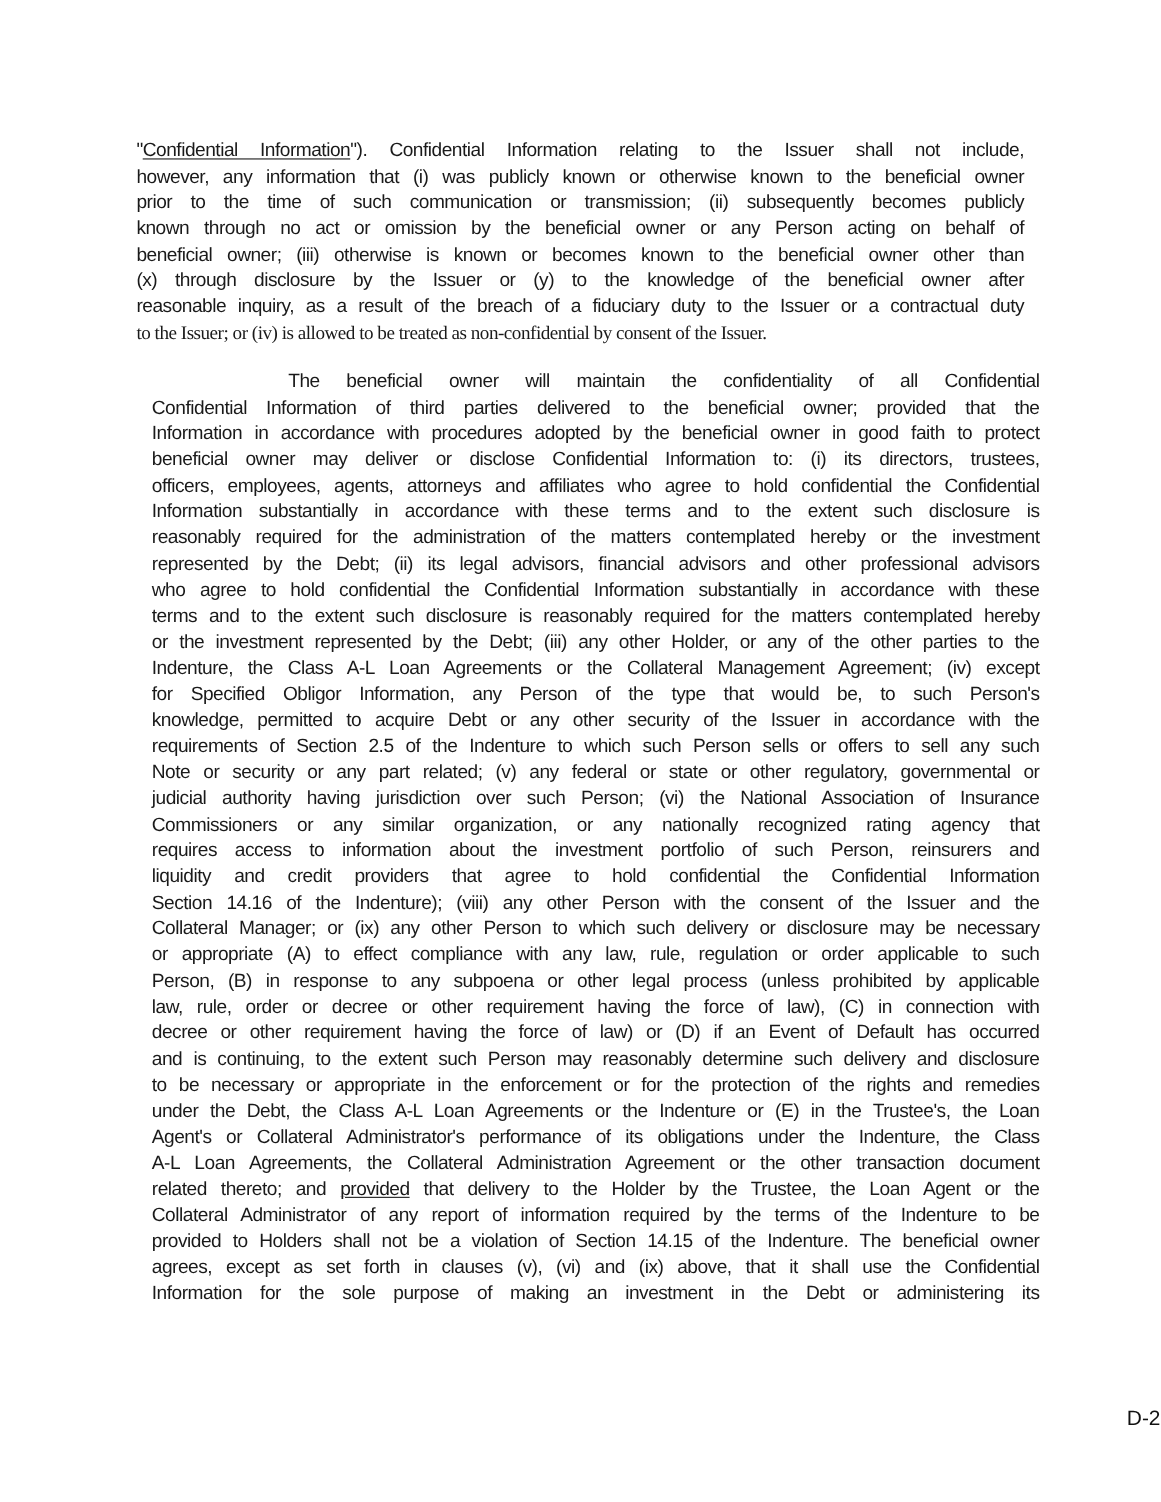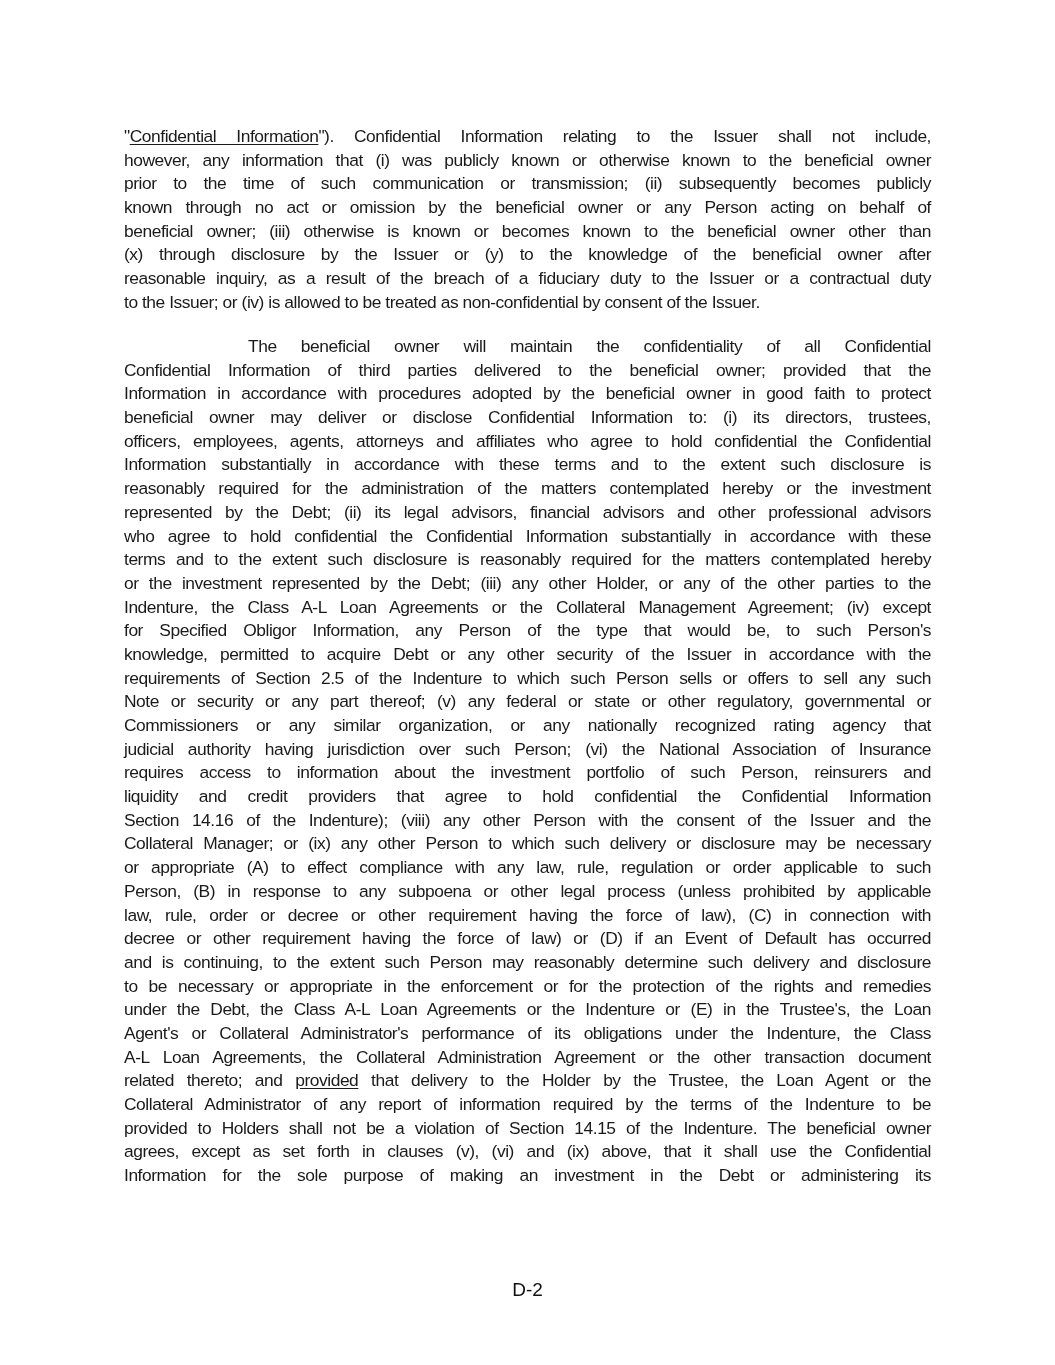--- a/index.html
+++ b/index.html
@@ -22,49 +22,50 @@
       width: 1055px;
       height: 1365px;
       background: #ffffff;
     }
     .text-block {
       position: absolute;
       left: 124px;
       width: 807px;
     }
     .para1 { top: 125px; }
-    .para2 { top: 335px; }
+    .para2 { top: 335px; margin-left: 14px; }
     .line {
       display: block;
       height: 23.7px;
       line-height: 23.7px;
       font-size: 17.4px;
       white-space: nowrap;
       text-align: justify;
       text-align-last: justify;
       letter-spacing: -0.45px;
       word-spacing: 0px;
       transform-origin: left center;
     }
     .line.last {
       text-align-last: left;
+      font-family: Liberation Serif, serif;
     }
     .line.indent {
       padding-left: 124px;
     }
     .u {
       text-decoration: underline;
       text-underline-offset: 2px;
     }
     .page-number {
       position: absolute;
       top: 1279px;
       left: 0;
       width: 1055px;
-      text-align: center;
+      text-align: right;
       font-family: "Liberation Sans", sans-serif;
       font-size: 19px;
       color: #111111;
     }
   </style>
 </head>
 <body>
 
 <div class="page">
 
@@ -88,23 +89,23 @@
     <span class="line">Information substantially in accordance with these terms and to the extent such disclosure is</span>
     <span class="line">reasonably required for the administration of the matters contemplated hereby or the investment</span>
     <span class="line">represented by the Debt; (ii) its legal advisors, financial advisors and other professional advisors</span>
     <span class="line">who agree to hold confidential the Confidential Information substantially in accordance with these</span>
     <span class="line">terms and to the extent such disclosure is reasonably required for the matters contemplated hereby</span>
     <span class="line">or the investment represented by the Debt; (iii) any other Holder, or any of the other parties to the</span>
     <span class="line">Indenture, the Class A-L Loan Agreements or the Collateral Management Agreement; (iv) except</span>
     <span class="line">for Specified Obligor Information, any Person of the type that would be, to such Person's</span>
     <span class="line">knowledge, permitted to acquire Debt or any other security of the Issuer in accordance with the</span>
     <span class="line">requirements of Section 2.5 of the Indenture to which such Person sells or offers to sell any such</span>
-    <span class="line">Note or security or any part thereof; (v) any federal or state or other regulatory, governmental or</span>
+    <span class="line">Note or security or any part related; (v) any federal or state or other regulatory, governmental or</span>
+    <span class="line">judicial authority having jurisdiction over such Person; (vi) the National Association of Insurance</span>
     <span class="line">Commissioners or any similar organization, or any nationally recognized rating agency that</span>
-    <span class="line">judicial authority having jurisdiction over such Person; (vi) the National Association of Insurance</span>
     <span class="line">requires access to information about the investment portfolio of such Person, reinsurers and</span>
     <span class="line">liquidity and credit providers that agree to hold confidential the Confidential Information</span>
     <span class="line">Section 14.16 of the Indenture); (viii) any other Person with the consent of the Issuer and the</span>
     <span class="line">Collateral Manager; or (ix) any other Person to which such delivery or disclosure may be necessary</span>
     <span class="line">or appropriate (A) to effect compliance with any law, rule, regulation or order applicable to such</span>
     <span class="line">Person, (B) in response to any subpoena or other legal process (unless prohibited by applicable</span>
     <span class="line">law, rule, order or decree or other requirement having the force of law), (C) in connection with</span>
     <span class="line">decree or other requirement having the force of law) or (D) if an Event of Default has occurred</span>
     <span class="line">and is continuing, to the extent such Person may reasonably determine such delivery and disclosure</span>
     <span class="line">to be necessary or appropriate in the enforcement or for the protection of the rights and remedies</span>

